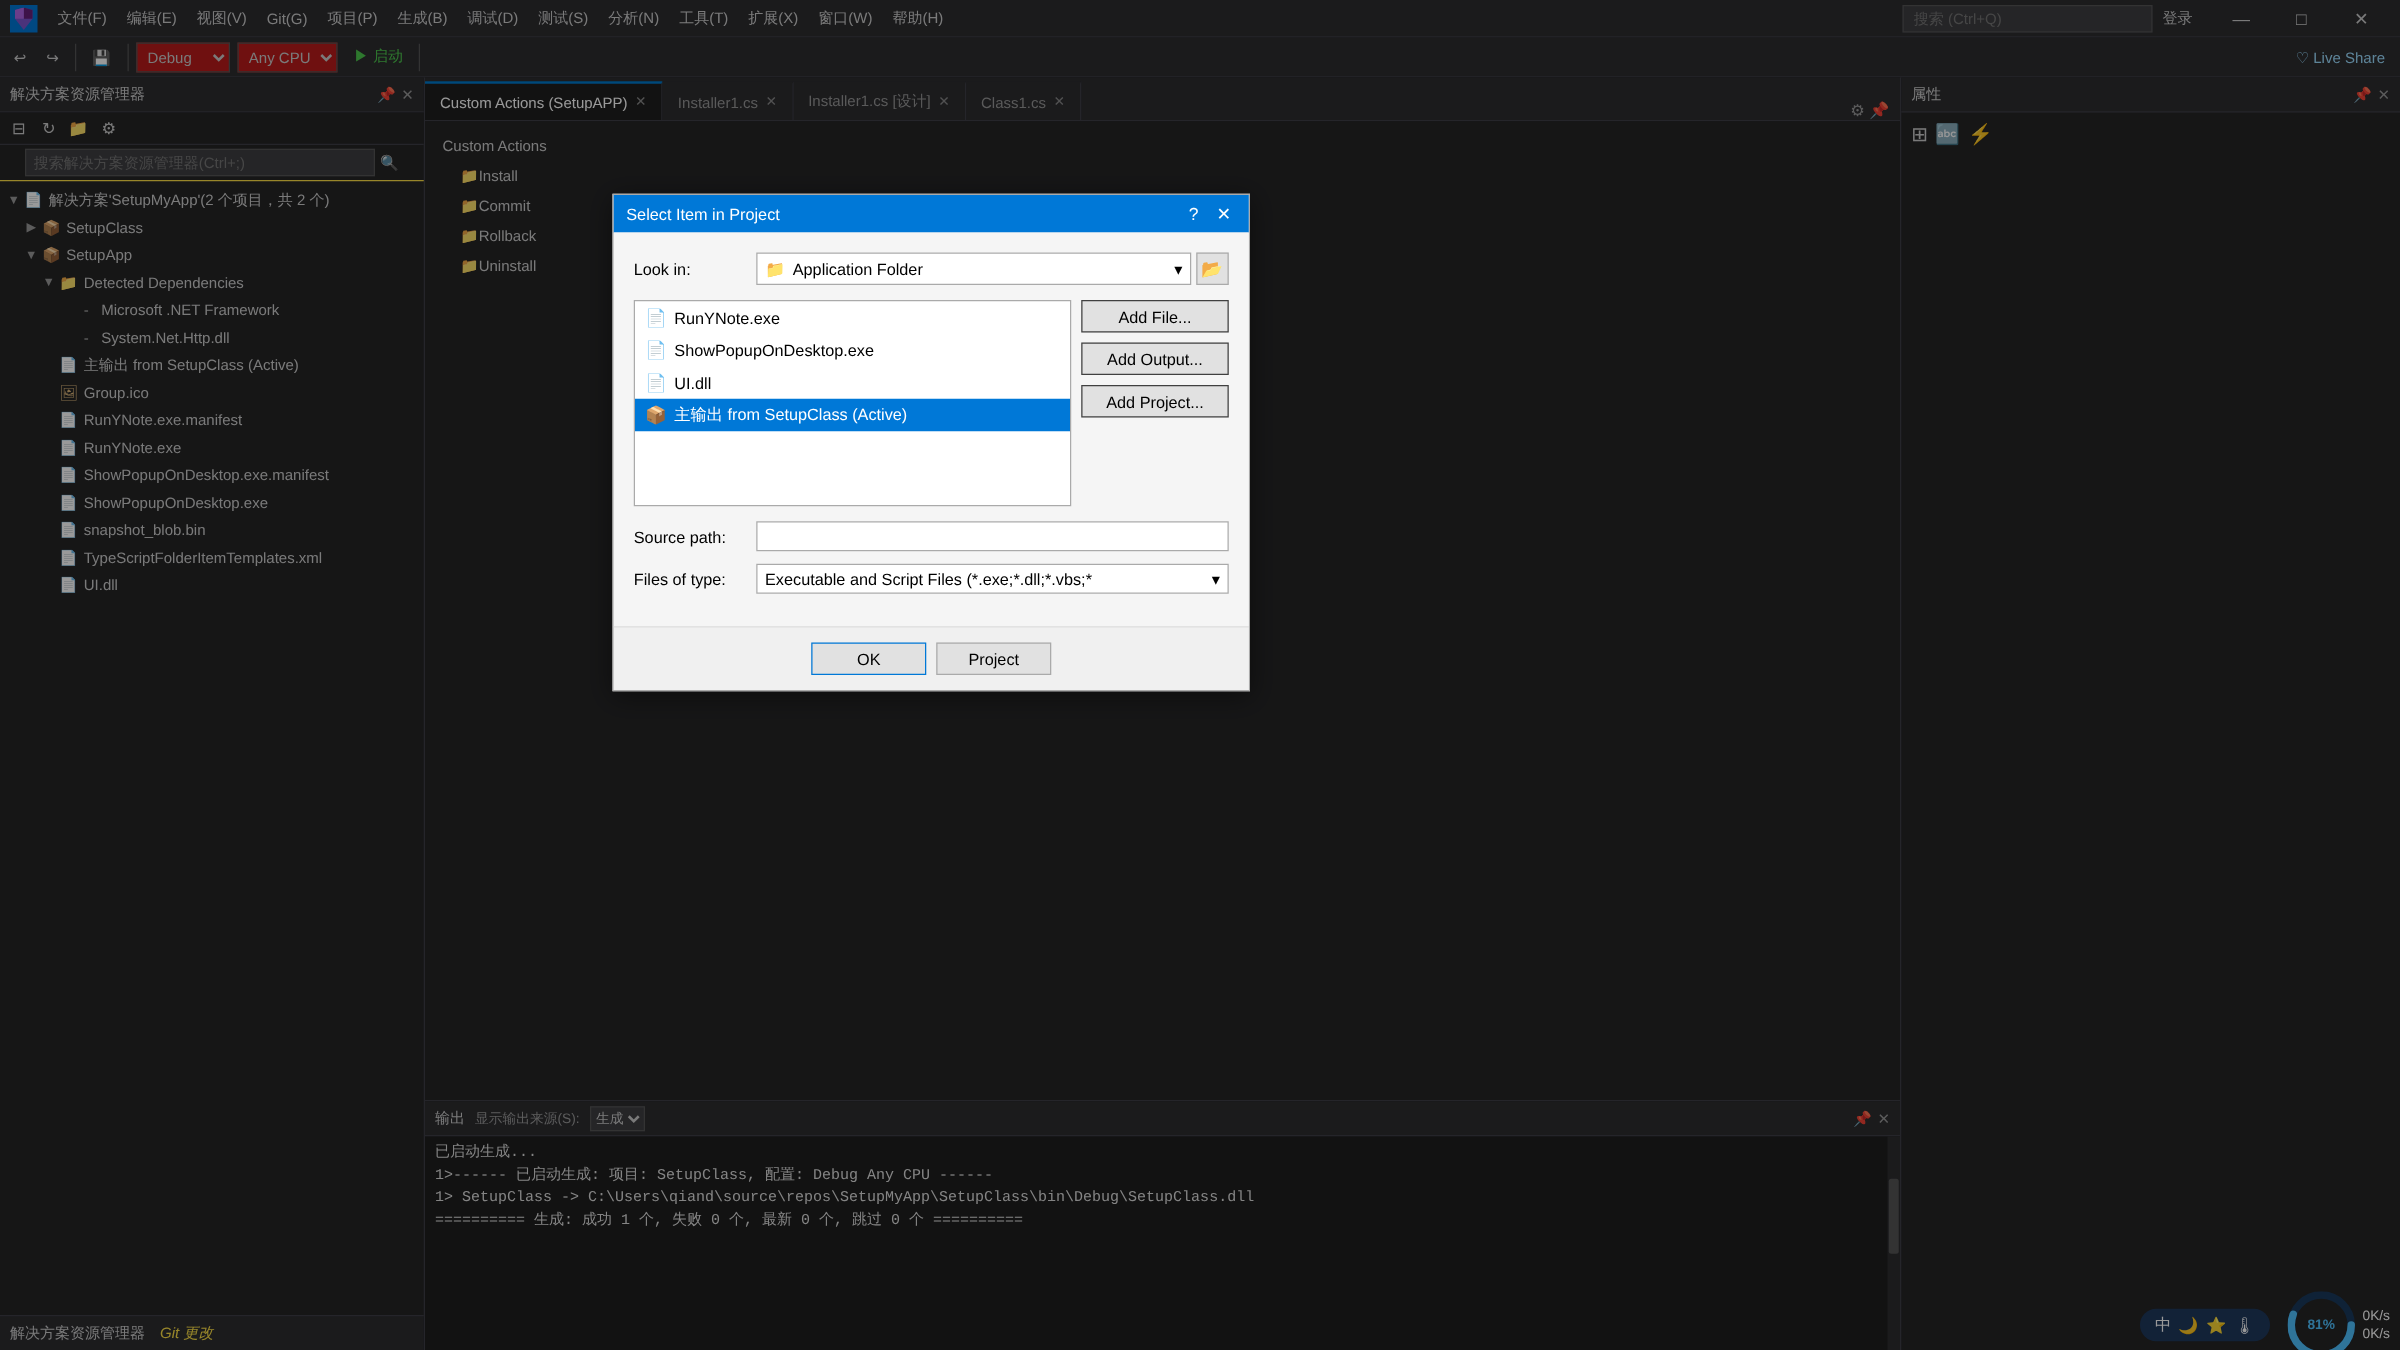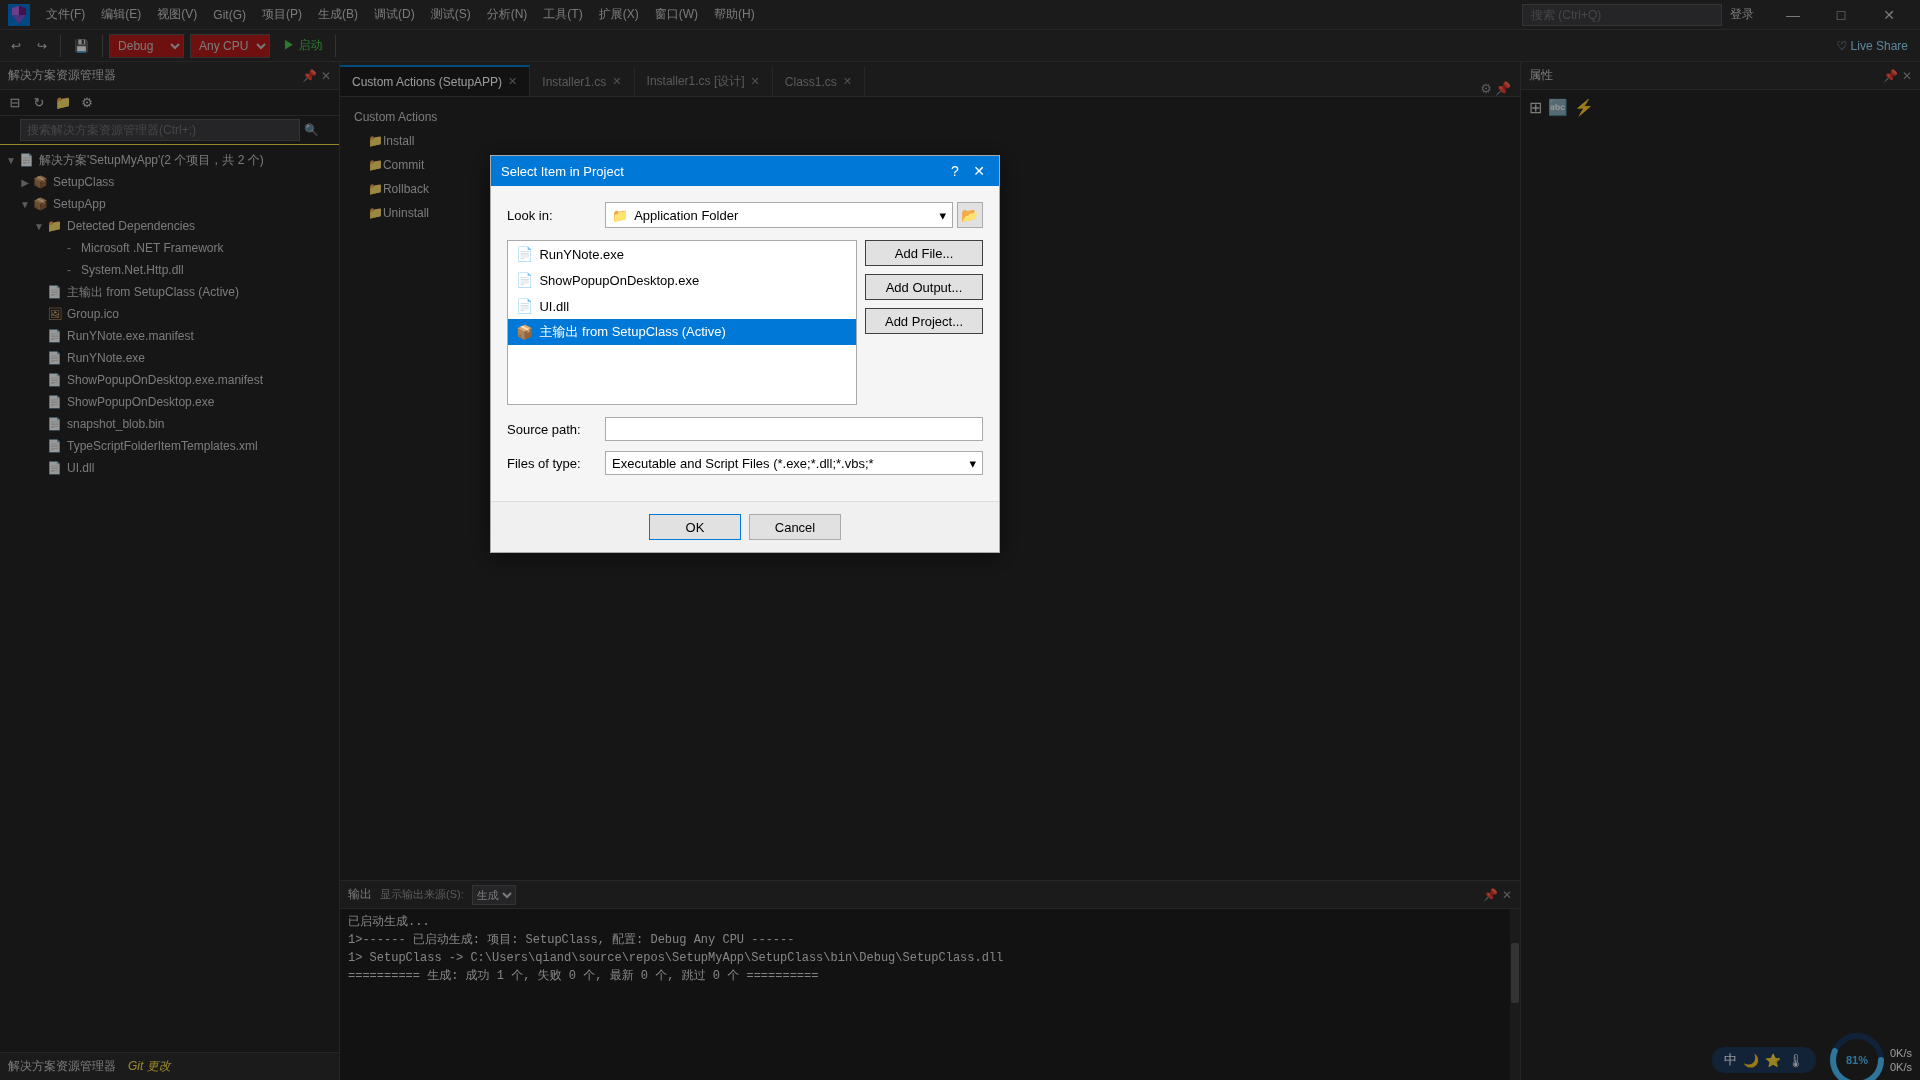--- a/index.html
+++ b/index.html
@@ -847,21 +847,21 @@
       <div class="source-row">
         <span class="form-label" style="font-size:13px;color:#000;width:90px;flex-shrink:0;">Files of type:</span>
         <div class="file-type-select">
           <span>Executable and Script Files (*.exe;*.dll;*.vbs;*</span>
           <span>▾</span>
         </div>
       </div>
     </div>
     <div class="modal-footer">
       <button class="footer-btn primary">OK</button>
-      <button class="footer-btn">Cancel</button>
+      <button class="footer-btn">Project</button>
     </div>
   </div>
 </div>
 
 <div class="sys-tray">
   <div class="tray-widget">
     <span>中</span>
     <span>🌙</span>
     <span>⭐</span>
     <span>🌡</span>

